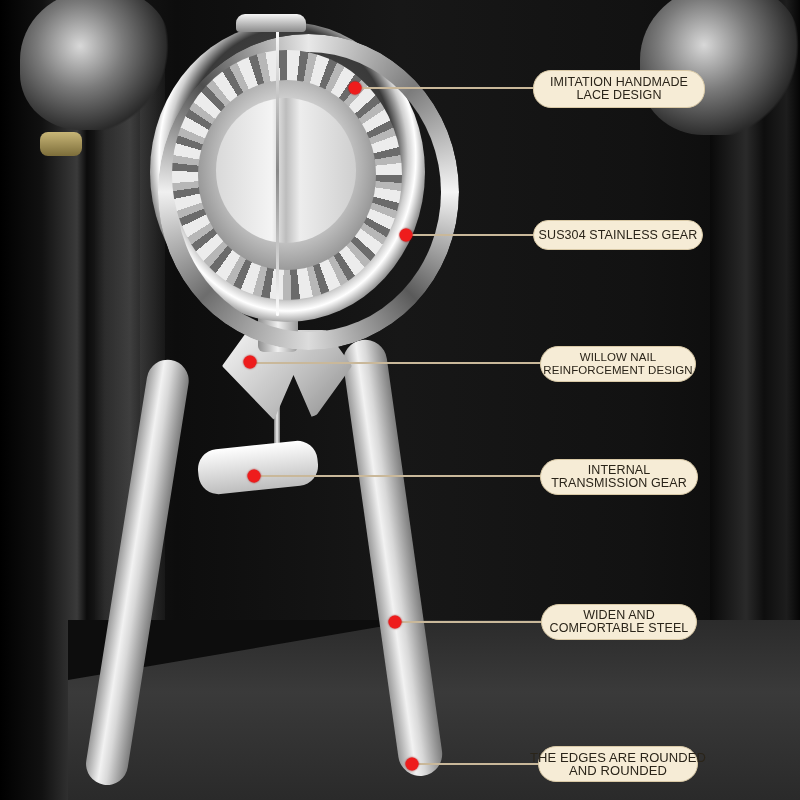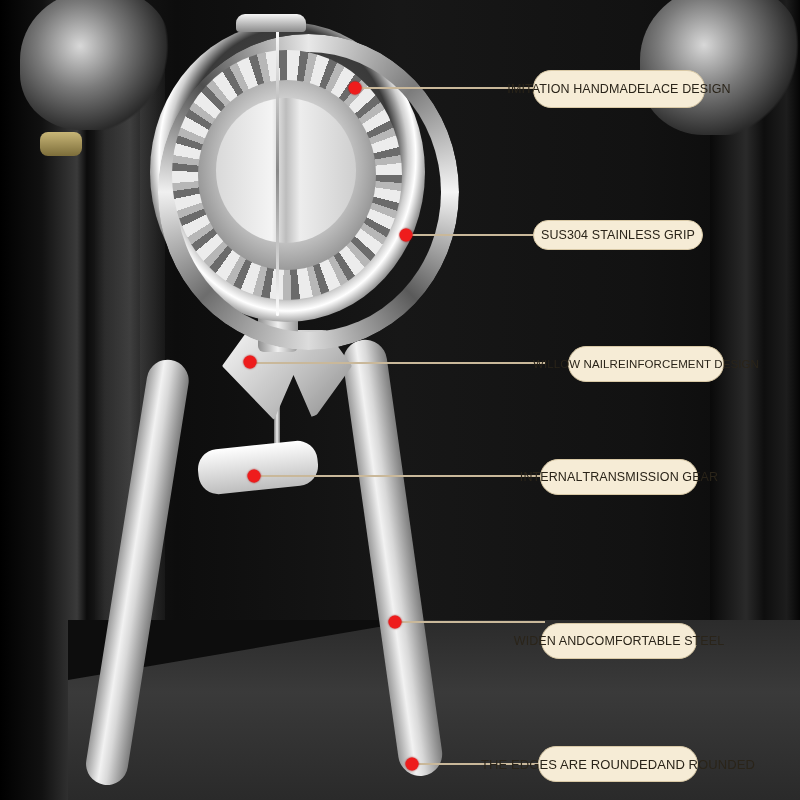--- a/index.html
+++ b/index.html
@@ -40,21 +40,21 @@
   .handle.right{left:340px;top:340px;width:44px;height:440px;transform:rotate(-8deg);transform-origin:top center;}
   .joint{position:absolute;left:222px;top:330px;width:130px;height:90px;border-radius:30px 30px 60px 60px;
     background:linear-gradient(135deg,#f7f7f7,#bcbcbc 60%,#8a8a8a);clip-path:polygon(20% 0,80% 0,100% 40%,70% 100%,55% 50%,40% 100%,0 40%);}
   .gear{position:absolute;left:198px;top:445px;width:120px;height:45px;border-radius:20px;background:linear-gradient(#ffffff,#bdbdbd);transform:rotate(-6deg);}
   .rod{position:absolute;left:274px;top:395px;width:6px;height:70px;background:linear-gradient(90deg,#777,#eee,#777);}
 
   
   .line{position:absolute;height:2px;background:#c9b89a;}
   .dot{position:absolute;width:13px;height:13px;border-radius:50%;background:#ee1c1c;transform:translate(-50%,-50%);box-shadow:0 0 2px #a00;}
   .pill{position:absolute;background:#f6ecd6;border-radius:18px;border:1px solid #d9c9a6;
-    color:#2a2419;font-size:12.5px;line-height:13px;text-align:center;display:flex;flex-direction:row;
+    color:#2a2419;font-size:12.5px;line-height:13px;text-align:center;display:flex;flex-direction:column;
     justify-content:center;align-items:center;padding:0 10px;box-sizing:border-box;letter-spacing:.1px;}
   .pill span{display:block;white-space:nowrap;}
 </style>
 </head>
 <body>
 
 <div class="stage">
   <div class="pillar left"></div>
   <div class="arch"></div>
   <div class="pillar right"></div>
@@ -83,40 +83,40 @@
   <div class="line" style="left:355px;top:87px;width:185px;"></div>
   <div class="dot" style="left:355px;top:88px;"></div>
   <div class="pill" style="left:533px;top:70px;width:172px;height:38px;">
     <span>IMITATION HANDMADE</span>
     <span>LACE DESIGN</span>
   </div>
 
   <div class="line" style="left:406px;top:234px;width:130px;"></div>
   <div class="dot" style="left:406px;top:235px;"></div>
   <div class="pill" style="left:533px;top:220px;width:170px;height:30px;">
-    <span>SUS304 STAINLESS GRIP</span>
+    <span>SUS304 STAINLESS GEAR</span>
   </div>
 
   <div class="line" style="left:250px;top:362px;width:295px;"></div>
   <div class="dot" style="left:250px;top:362px;"></div>
-  <div class="pill" style="left:568px;top:346px;width:156px;height:36px;font-size:11.5px;">
+  <div class="pill" style="left:540px;top:346px;width:156px;height:36px;font-size:11.5px;">
     <span>WILLOW NAIL</span>
     <span>REINFORCEMENT DESIGN</span>
   </div>
 
   <div class="line" style="left:254px;top:475px;width:290px;"></div>
   <div class="dot" style="left:254px;top:476px;"></div>
   <div class="pill" style="left:540px;top:459px;width:158px;height:36px;text-align:right;">
     <span>INTERNAL</span>
     <span>TRANSMISSION GEAR</span>
   </div>
 
   <div class="line" style="left:395px;top:621px;width:150px;"></div>
   <div class="dot" style="left:395px;top:622px;"></div>
-  <div class="pill" style="left:541px;top:623px;width:156px;height:36px;text-align:right;">
+  <div class="pill" style="left:541px;top:604px;width:156px;height:36px;text-align:right;">
     <span>WIDEN AND</span>
     <span>COMFORTABLE STEEL</span>
   </div>
 
   <div class="line" style="left:412px;top:763px;width:130px;"></div>
   <div class="dot" style="left:412px;top:764px;"></div>
   <div class="pill" style="left:538px;top:746px;width:160px;height:36px;font-size:13px;">
     <span>THE EDGES ARE ROUNDED</span>
     <span>AND ROUNDED</span>
   </div>

